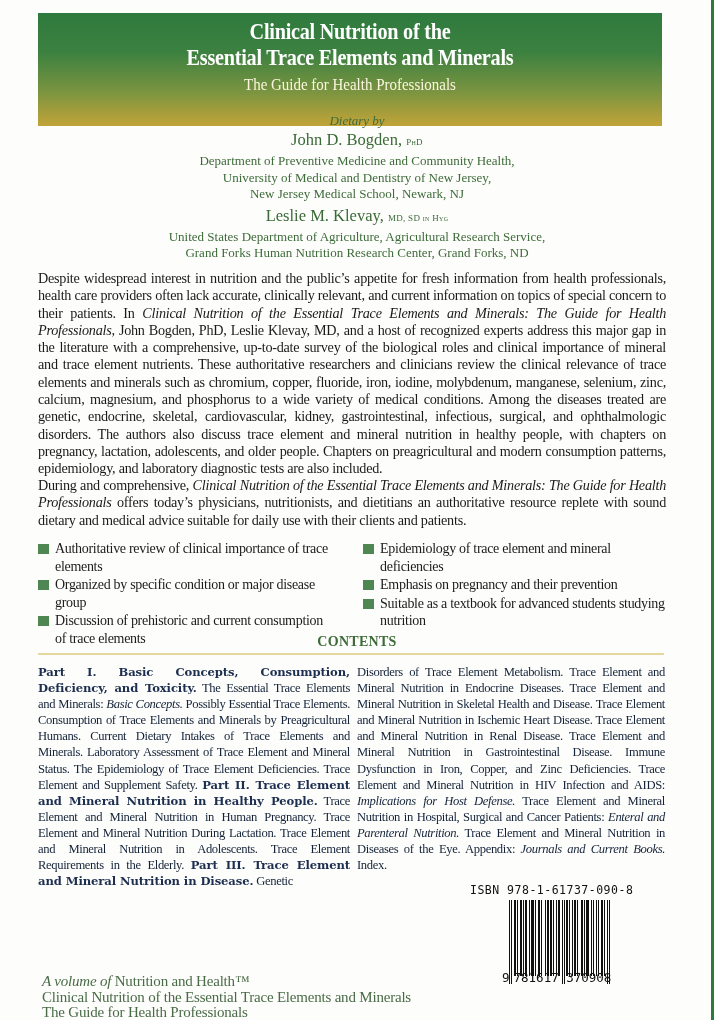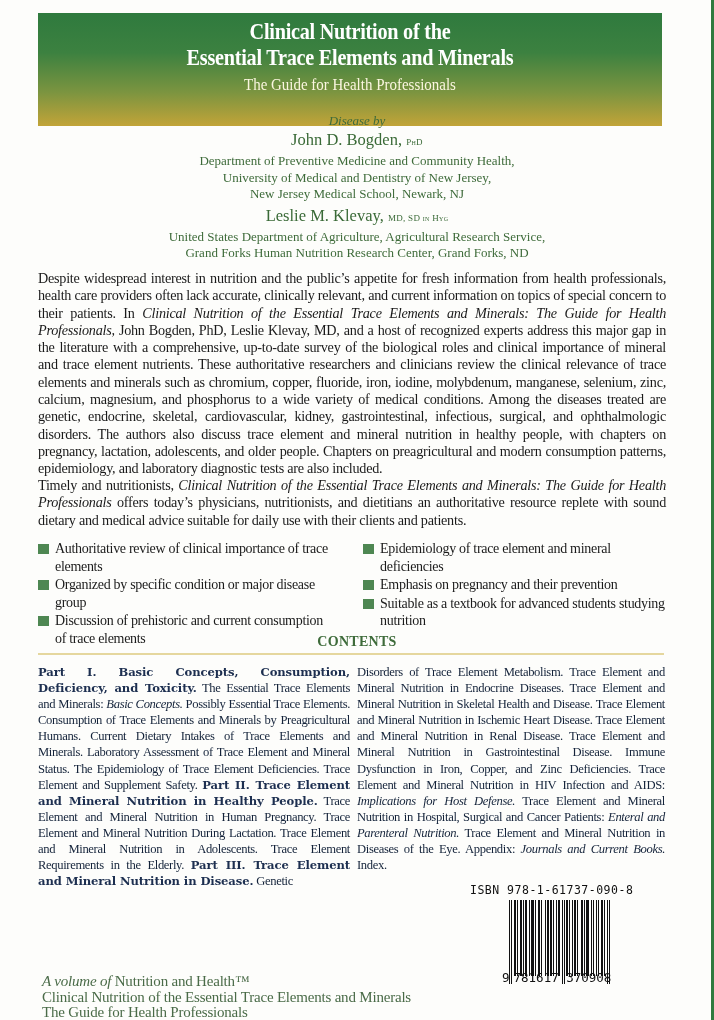--- a/index.html
+++ b/index.html
@@ -75,40 +75,40 @@
 
 <div class="right-edge"></div>
 
 <div class="banner">
   <div class="t1">Clinical Nutrition of the</div>
   <div class="t2">Essential Trace Elements and Minerals</div>
   <div class="sub">The Guide for Health Professionals</div>
 </div>
 
 <div class="editors">
-  <div class="edited">Disease by</div>
+  <div class="edited">Dietary by</div>
   <div class="name">
     <span>John D. Bogden,</span>
     <span class="cred">PhD</span>
   </div>
   <div class="aff">Department of Preventive Medicine and Community Health,</div>
   <div class="aff">University of Medical and Dentistry of New Jersey,</div>
   <div class="aff">New Jersey Medical School, Newark, NJ</div>
   <div class="gap"></div>
   <div class="name">
     <span>Leslie M. Klevay,</span>
     <span class="cred">MD, SD in Hyg</span>
   </div>
   <div class="aff">United States Department of Agriculture, Agricultural Research Service,</div>
   <div class="aff">Grand Forks Human Nutrition Research Center, Grand Forks, ND</div>
 </div>
 
 <p class="body-text p1"><span>Despite widespread interest in nutrition and the public’s appetite for fresh information from health professionals, health care providers often lack accurate, clinically relevant, and current information on topics of special concern to their patients. In </span><i>Clinical Nutrition of the Essential Trace Elements and Minerals: The Guide for Health Professionals,</i><span> John Bogden, PhD, Leslie Klevay, MD, and a host of recognized experts address this major gap in the literature with a comprehensive, up-to-date survey of the biological roles and clinical importance of mineral and trace element nutrients. These authoritative researchers and clinicians review the clinical relevance of trace elements and minerals such as chromium, copper, fluoride, iron, iodine, molybdenum, manganese, selenium, zinc, calcium, magnesium, and phosphorus to a wide variety of medical conditions. Among the diseases treated are genetic, endocrine, skeletal, cardiovascular, kidney, gastrointestinal, infectious, surgical, and ophthalmologic disorders. The authors also discuss trace element and mineral nutrition in healthy people, with chapters on pregnancy, lactation, adolescents, and older people. Chapters on preagricultural and modern consumption patterns, epidemiology, and laboratory diagnostic tests are also included.</span></p>
 
-<p class="body-text p2"><span>Timely and nutritionists, </span><i>Clinical Nutrition of the Essential Trace Elements and Minerals: The Guide for Health Professionals</i><span> offers today’s physicians, nutritionists, and dietitians an authoritative resource replete with sound dietary and medical advice suitable for daily use with their clients and patients.</span></p>
+<p class="body-text p2"><span>During and comprehensive, </span><i>Clinical Nutrition of the Essential Trace Elements and Minerals: The Guide for Health Professionals</i><span> offers today’s physicians, nutritionists, and dietitians an authoritative resource replete with sound dietary and medical advice suitable for daily use with their clients and patients.</span></p>
 
 <div class="bullets">
   <ul class="col1">
     <li><span class="sq"></span><span>Authoritative review of clinical importance of trace elements</span></li>
     <li><span class="sq"></span><span>Organized by specific condition or major disease group</span></li>
     <li><span class="sq"></span><span>Discussion of prehistoric and current consumption of trace elements</span></li>
   </ul>
   <ul class="col2">
     <li><span class="sq"></span><span>Epidemiology of trace element and mineral deficiencies</span></li>
     <li><span class="sq"></span><span>Emphasis on pregnancy and their prevention</span></li>

